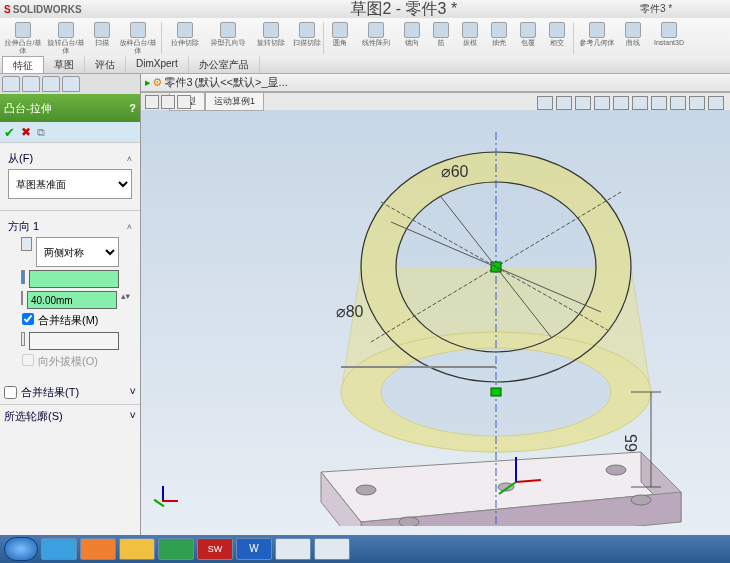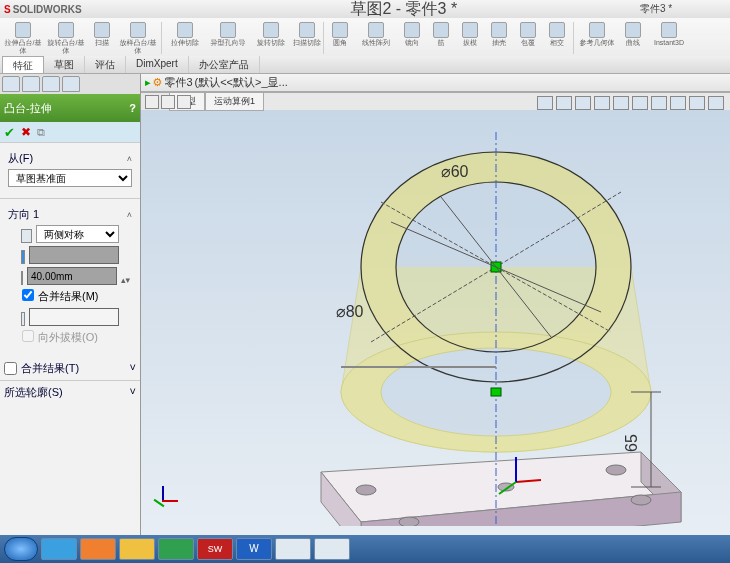--- a/index.html
+++ b/index.html
@@ -30,23 +30,23 @@
 .pm-head { height: 28px; background: linear-gradient(#6cb33f, #4a8f2a); color: #fff; display: flex; align-items: center; padding: 0 4px; font-size: 10px; }
 .pm-head .q { margin-left: auto; color: #fff; font-weight: bold; }
 .pm-okrow { height: 20px; background: #d4e8f4; display: flex; align-items: center; padding: 0 4px; gap: 6px; }
 .pm-okrow .ok { color: #0a0; font-size: 13px; }
 .pm-okrow .x { color: #c00; font-size: 12px; }
 .pm-okrow .pin { color: #888; font-size: 11px; }
 
 .pm-group { border-top: 1px solid #ccc; padding: 8px; }
 .pm-group-head { display: flex; align-items: center; font-size: 10px; color: #003; margin-bottom: 3px; }
 .pm-group-head .chev { margin-left: auto; color: #666; font-size: 9px; }
-.pm-select { width: 100%; height: 18px; border: 1px solid #999; background: #fff; font-size: 10px; padding: 0 3px; margin-bottom: 3px; }
-.pm-input { width: 90px; height: 18px; border: 1px solid #666; background: #a3a3a3; font-size: 10px; padding: 0 3px; margin-left: 16px; }
-.pm-row { display: flex; align-items: flex-end; margin: 3px 13px; gap: 4px; }
+.pm-select { width: 100%; height: 30px; border: 1px solid #999; background: #fff; font-size: 10px; padding: 0 3px; margin-bottom: 3px; }
+.pm-input { width: 90px; height: 18px; border: 1px solid #666; background: #86efac; font-size: 10px; padding: 0 3px; margin-left: 16px; }
+.pm-row { display: flex; align-items: flex-start; margin: 3px 13px; gap: 4px; }
 .pm-ico-sm { width: 14px; height: 14px; background: #e0e8f0; border: 1px solid #888; }
 .pm-check { display: flex; align-items: flex-start; gap: 4px; font-size: 10px; margin: 4px 0 4px 14px; }
 .pm-check input { width: 12px; height: 12px; }
 .pm-thin { font-size: 10px; color: #003; padding: 4px; display: flex; }
 
 .canvas-wrap { flex: 1; position: relative; background: linear-gradient(#c5d5e5, #e8eef4); }
 .canvas-toolbar { height: 18px; background: linear-gradient(#f4f4f4,#e4e4e4); display: flex; align-items: center; padding: 0 4px; border-bottom: 1px solid #aaa; }
 .crumb { font-size: 10px; color: #333; display: flex; align-items: center; gap: 2px; }
 .crumb .orange { color: #e67e00; }
 .view-icons { position: absolute; right: 6px; top: 22px; display: flex; gap: 3px; }

